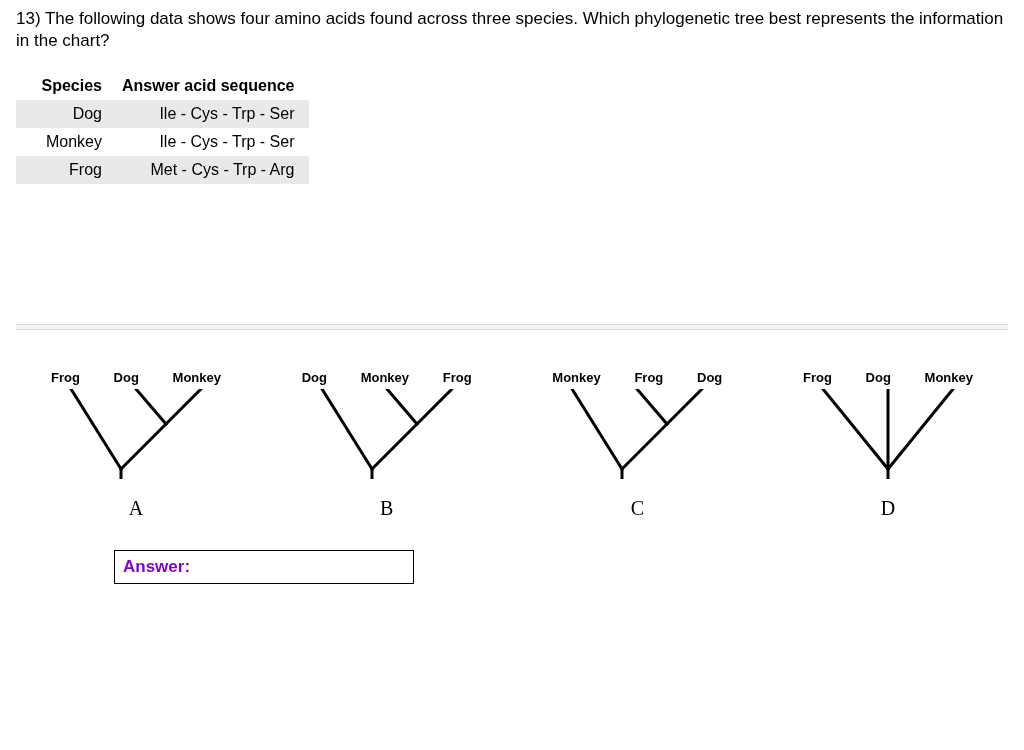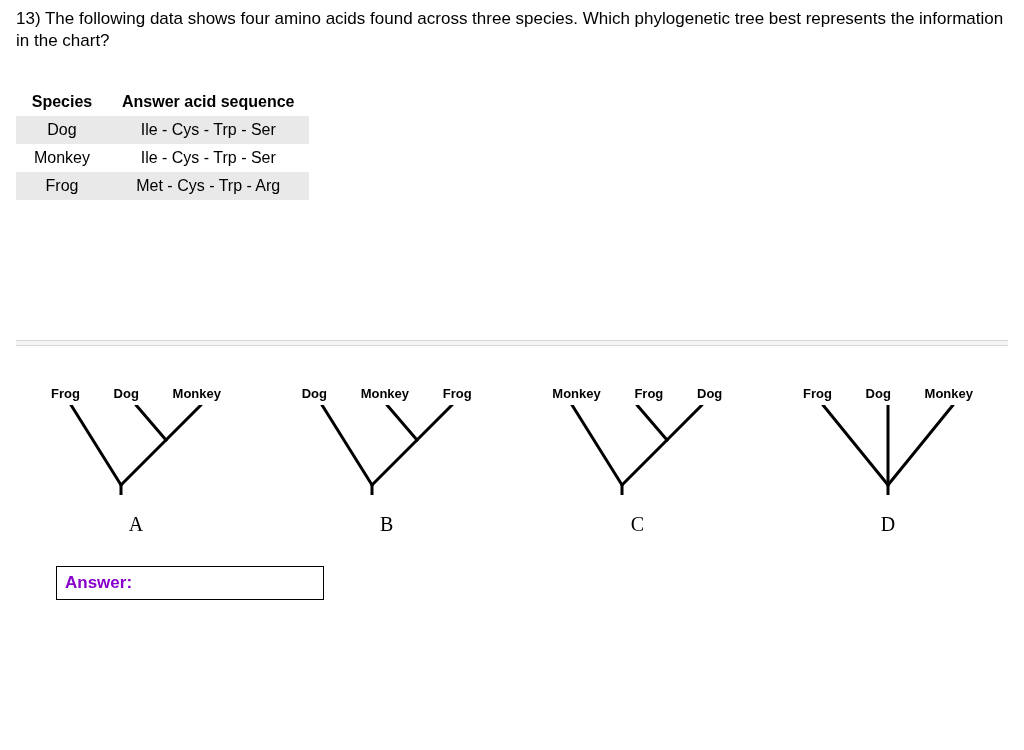--- a/index.html
+++ b/index.html
@@ -7,28 +7,28 @@
       font-family: Arial, Helvetica, sans-serif;
       font-size: 16px;
       color: #000;
       padding: 8px 16px;
       width: 1024px;
       background: #fff;
     }
     .question {
       font-size: 17px;
       line-height: 1.3;
-      margin-bottom: 36px;
+      margin-bottom: 20px;
     }
     .data-table {
       border-collapse: collapse;
       margin-bottom: 40px;
     }
     .data-table th, .data-table td {
-      text-align: center;
+      text-align: right;
       padding: 5px 14px 5px 6px;
       font-size: 16px;
     }
     .data-table th {
       font-weight: bold;
     }
     .data-table th:first-child, .data-table td:first-child {
       min-width: 100px;
     }
     .row-shade {
@@ -62,23 +62,23 @@
       margin-bottom: 4px;
     }
     .tree-svg { display: block; }
     .option-letter {
       font-family: "Times New Roman", Times, serif;
       font-size: 20px;
       margin-top: 18px;
     }
     .answer-box {
       margin-top: 30px;
-      margin-left: 40px;
+      margin-left: 98px;
       border: 1.5px solid #000;
-      width: 268px;
+      width: 300px;
       height: 34px;
       display: flex;
       align-items: center;
       padding-left: 8px;
     }
     .answer-label {
       color: #8800cc;
       font-weight: bold;
       font-size: 17px;
     }

